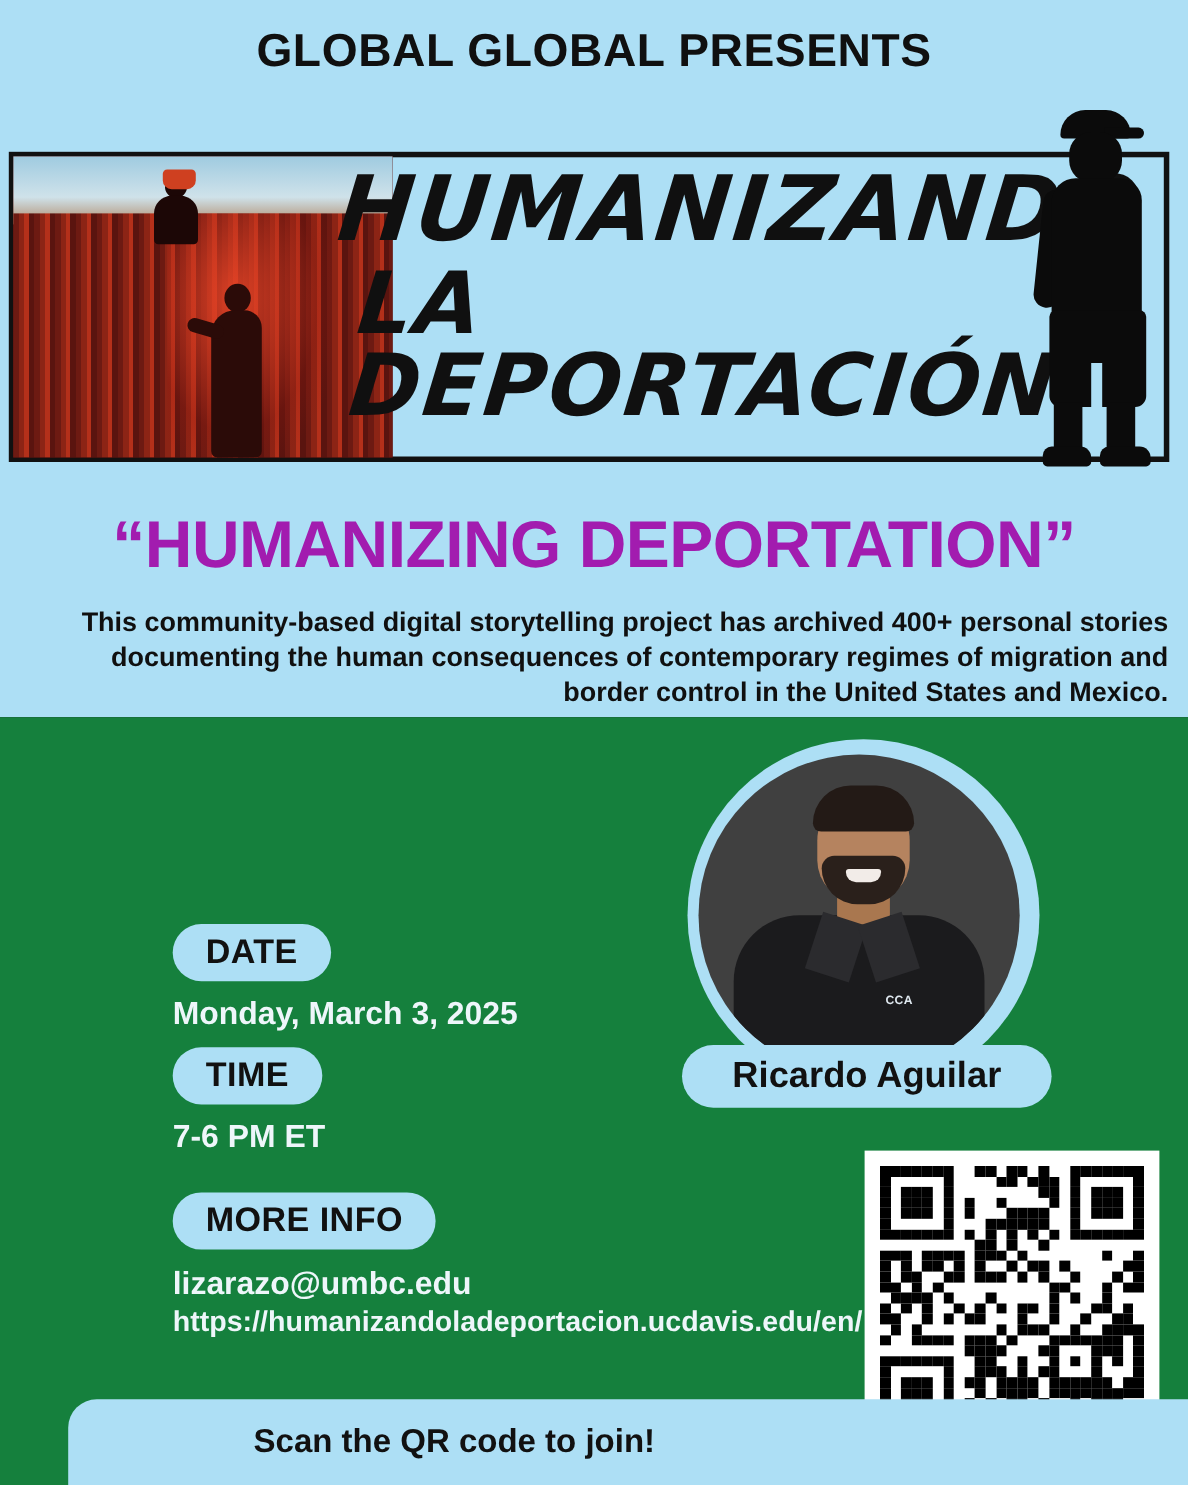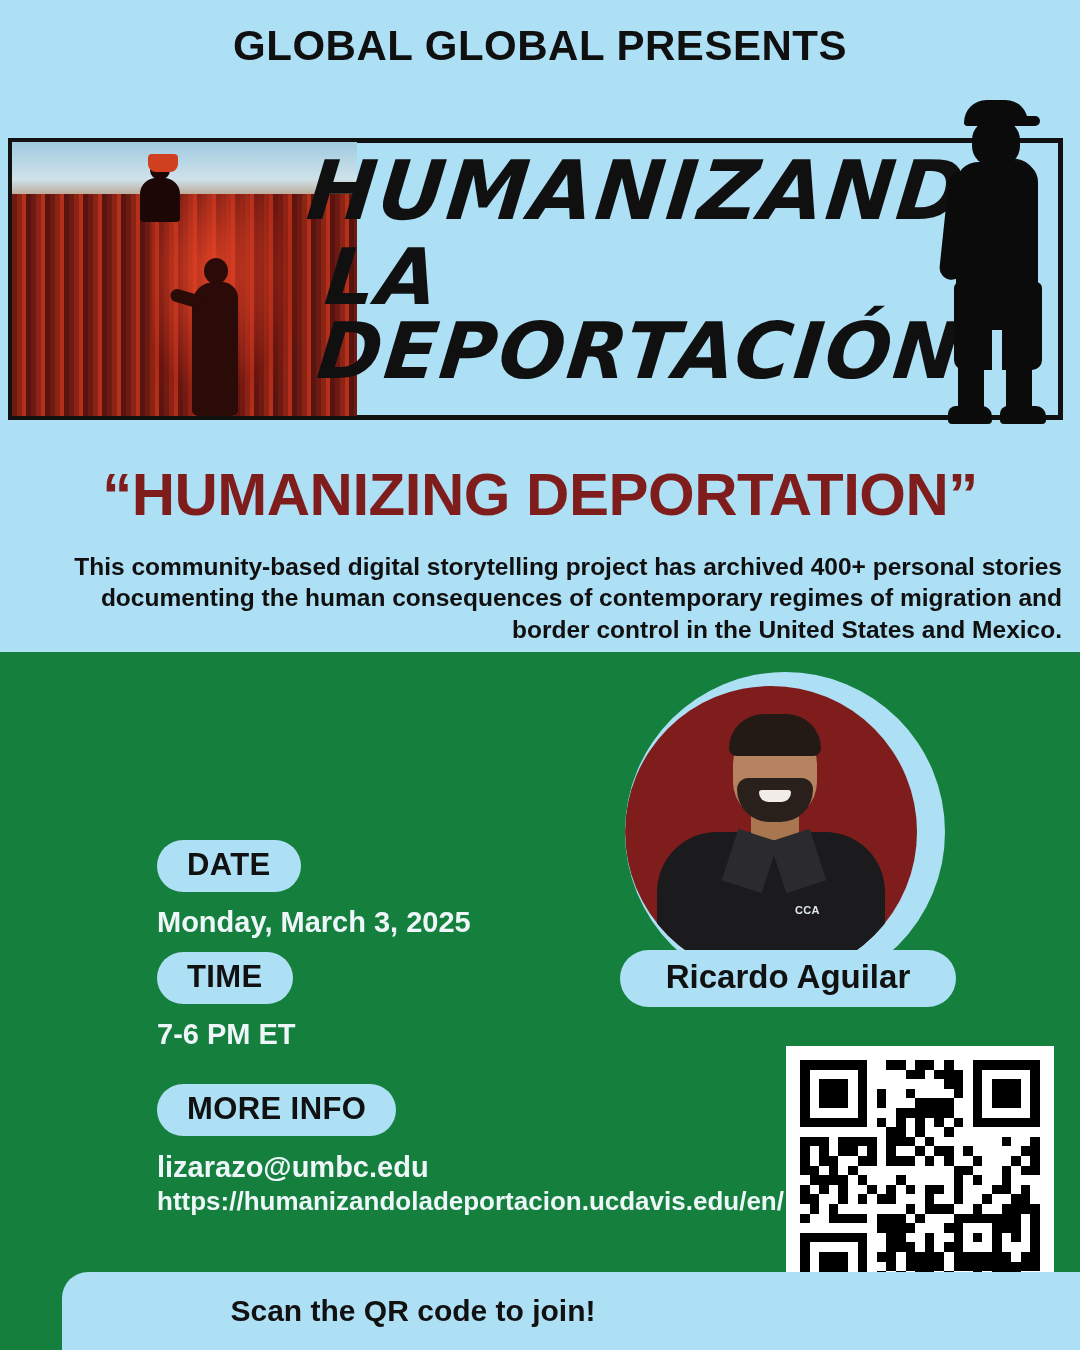--- a/index.html
+++ b/index.html
@@ -242,21 +242,21 @@
 
   
   .headline {
     position: absolute;
     left: 0;
     top: 460px;
     width: 1080px;
     text-align: center;
     font-size: 60px;
     font-weight: bold;
-    color: #7f1d1d;
+    color: #a21caf;
     letter-spacing: -0.5px;
   }
   .blurb {
     position: absolute;
     left: 22px;
     top: 551px;
     width: 1040px;
     font-size: 24.5px;
     font-weight: bold;
     line-height: 1.28;
@@ -313,24 +313,24 @@
     left: 625px;
     top: 672px;
     width: 320px;
     height: 320px;
     border-radius: 50%;
     background: #addff5;
     overflow: hidden;
   }
   .photo-bg {
     position: absolute;
-    left: 0; top: 14px;
+    left: 10px; top: 14px;
     width: 292px; height: 292px;
     border-radius: 50%;
-    background: #7f1d1d;
+    background: #404040;
     overflow: hidden;
   }
   .ph-head {
     position: absolute; left: 108px; top: 36px;
     width: 84px; height: 98px;
     background: #b5835f;
     border-radius: 42px 42px 38px 38px;
   }
   .ph-hair {
     position: absolute; left: 104px; top: 28px;

